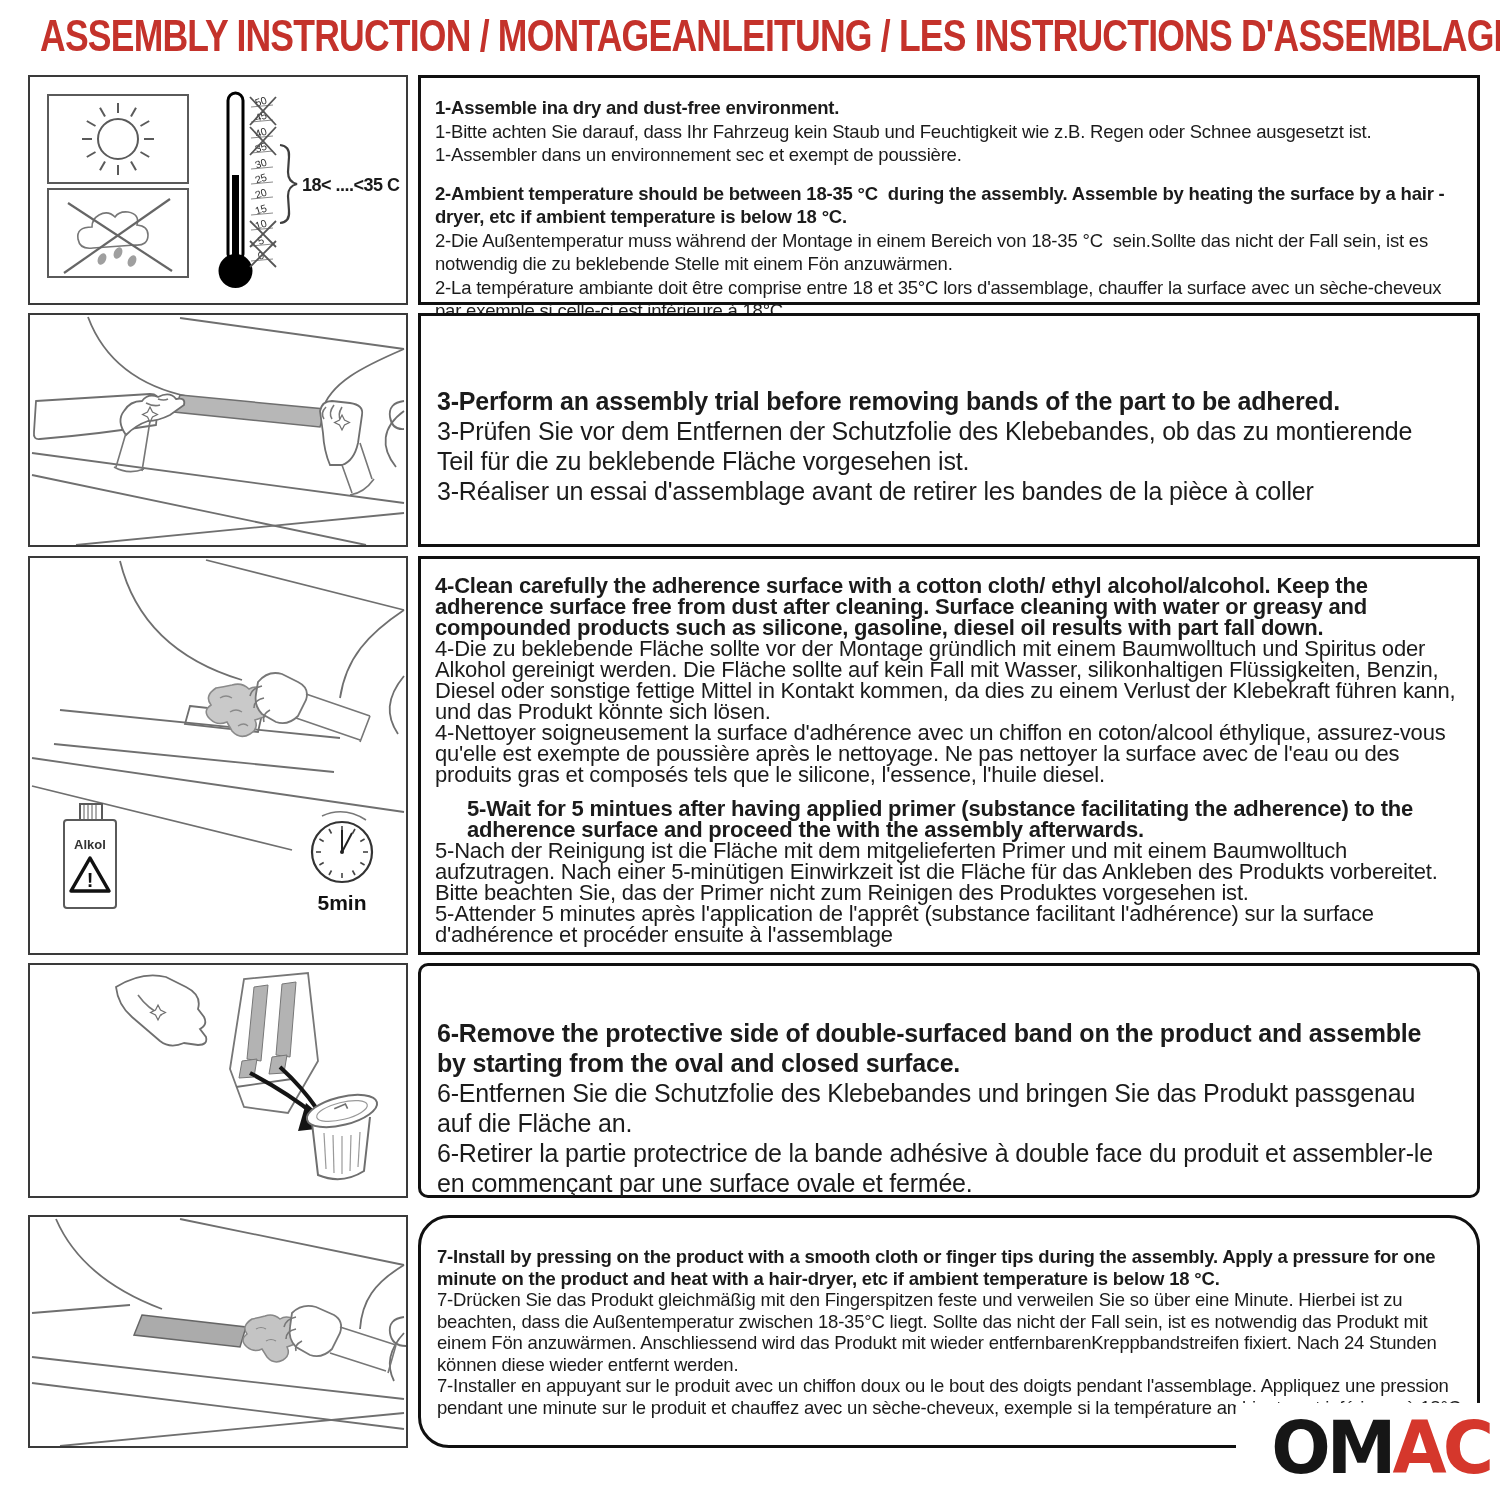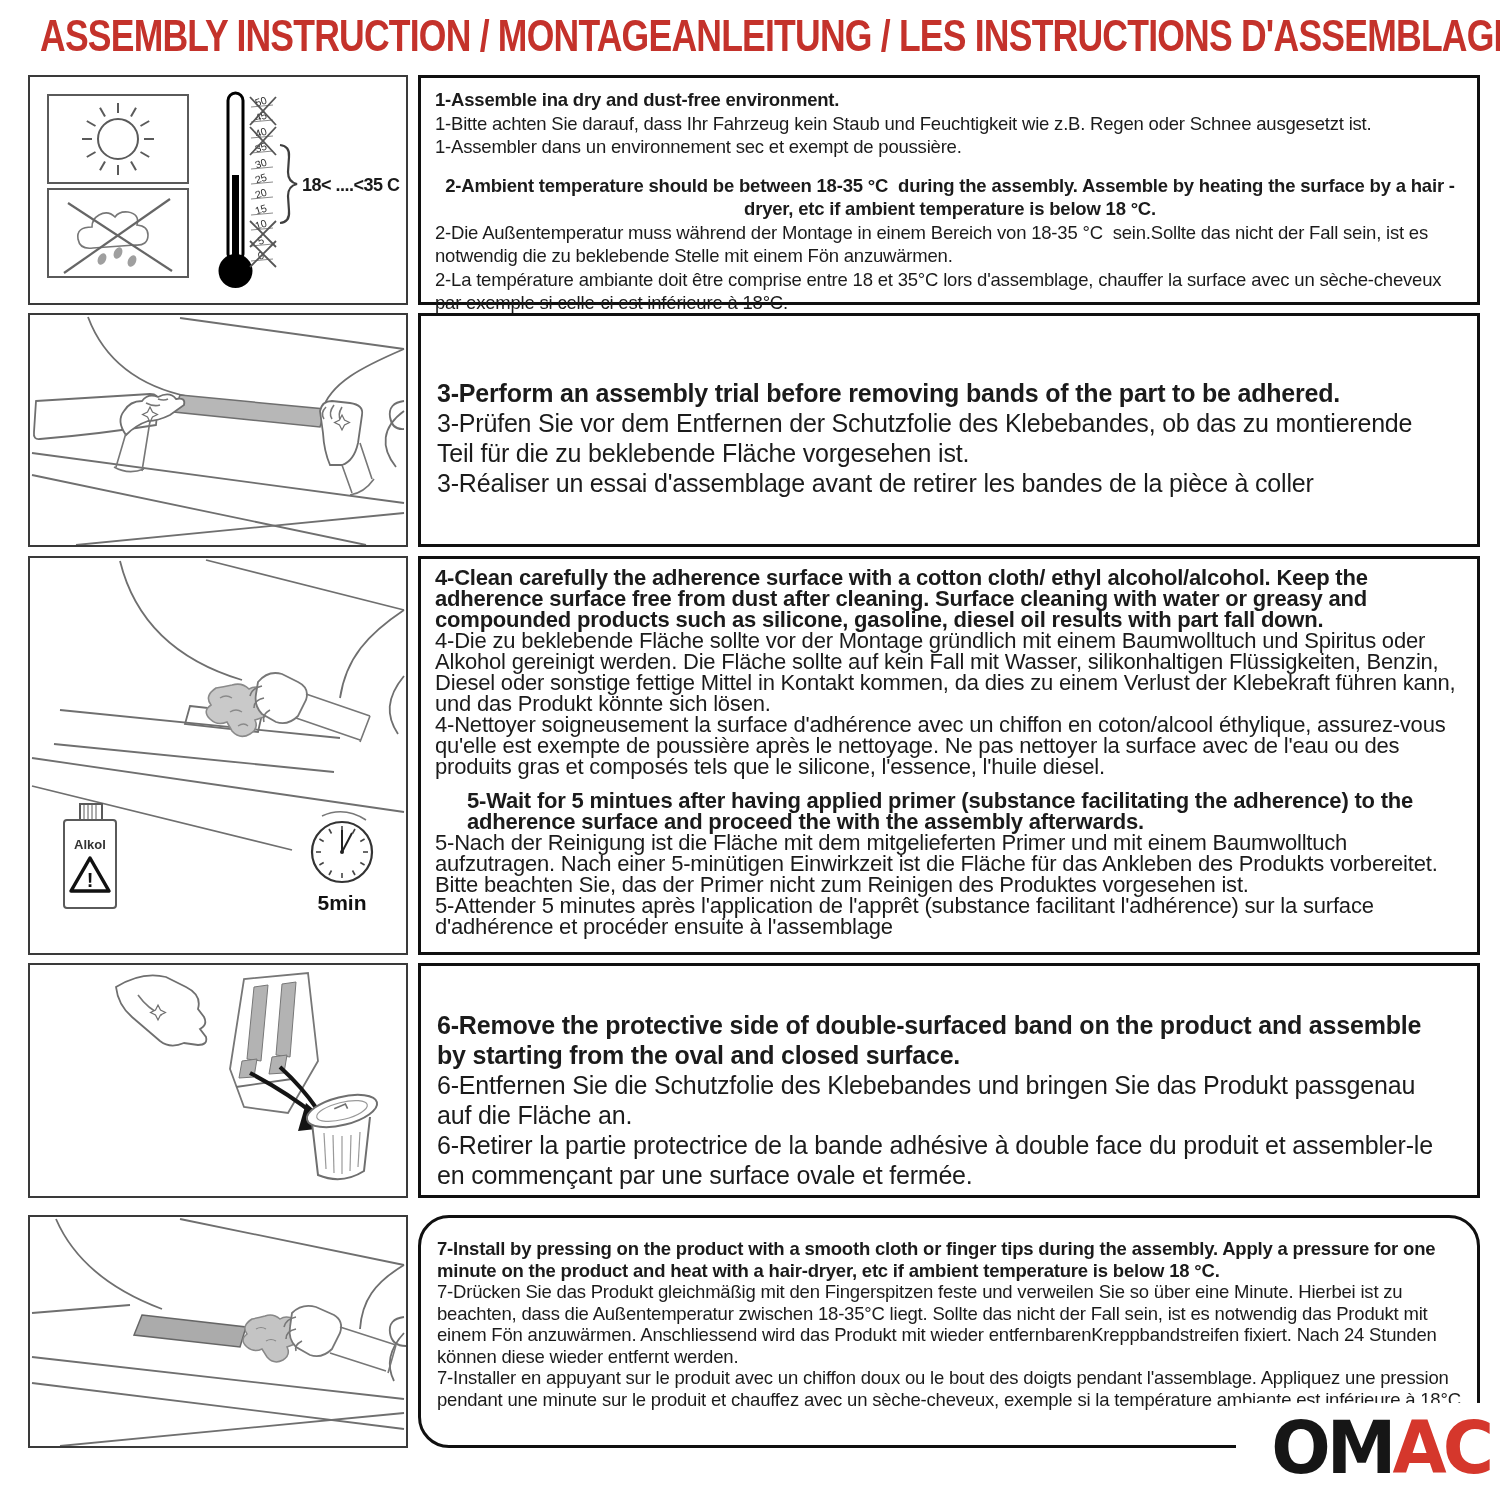--- a/index.html
+++ b/index.html
@@ -8,24 +8,24 @@
   .title{position:absolute;left:40px;top:10px;font-size:45px;font-weight:bold;
          letter-spacing:-1px;white-space:nowrap;width:1900px;
          transform:scaleX(0.79);transform-origin:left top;}
   .row{position:absolute;left:28px;width:1452px;}
   .figure{position:absolute;left:0;top:0;width:380px;border:2px solid #3a3a3a;
           background:#fff;box-sizing:border-box;}
   .figure svg{display:block;}
   .textbox{position:absolute;left:390px;top:0;width:1062px;border:3px solid #101010;
            background:#fff;box-sizing:border-box;}
   .para{margin:0;white-space:pre-wrap;letter-spacing:-0.2px;}
-  .para.bold{font-weight:bold;}
+  .para.bold{font-weight:bold;margin-top:8px;}
   
   .t1{font-size:18.5px;line-height:23.5px;padding:10px 12px 0 14px;}
-  .t1 .gap{margin-top:15px;text-align:center;}
+  .t1 .gap{margin-top:15px;}
   .t2{font-size:25px;line-height:30px;padding:62px 22px 0 16px;}
   .t3{font-size:22px;line-height:21px;padding:8px 8px 0 14px;}
   .t3 .gap{margin-top:13px;margin-left:32px;}
   .t4{font-size:25px;line-height:30px;padding:44px 22px 0 16px;}
   .t5{font-size:18.5px;line-height:21.5px;padding:20px 12px 0 16px;}
   
   .ln{fill:none;stroke:#5a5a5a;stroke-width:2;}
   .ln2{fill:none;stroke:#6f6f6f;stroke-width:1.8;}
   .lnt{fill:none;stroke:#777;stroke-width:1.6;}
   .logo{position:absolute;left:1236px;top:1406px;width:254px;height:76px;background:#fff;
@@ -264,21 +264,21 @@
             <line x1="330" y1="167" x2="328" y2="202"></line>
           </g>
           <g transform="rotate(-14 312 146)">
             <ellipse cx="312" cy="146" rx="36" ry="14" fill="#fff" stroke="#6f6f6f" stroke-width="2"></ellipse>
             <ellipse cx="312" cy="146" rx="26" ry="8.5" fill="none" stroke="#9a9a9a" stroke-width="1.2"></ellipse>
             <path d="M 305,142 l 12,-2 l 1,5" fill="none" stroke="#6f6f6f" stroke-width="1.6"></path>
           </g>
         </g>
       </svg>
     </div>
-    <div class="textbox t4" style="height:235px;">
+    <div class="textbox t4" style="height:235px;border-radius:10px;">
         <p class="para bold">6-Remove the protective side of double-surfaced band on the product and assemble by starting from the oval and closed surface.</p>
         <p class="para">6-Entfernen Sie die Schutzfolie des Klebebandes und bringen Sie das Produkt passgenau auf die Fläche an.</p>
         <p class="para">6-Retirer la partie protectrice de la bande adhésive à double face du produit et assembler-le en commençant par une surface ovale et fermée.</p>
       </div>
   </div>
 
   <div class="row" style="top:1215px;height:233px;">
     <div class="figure" style="height:233px;">
       <svg width="376" height="229" viewBox="0 0 376 229">
         <g>

